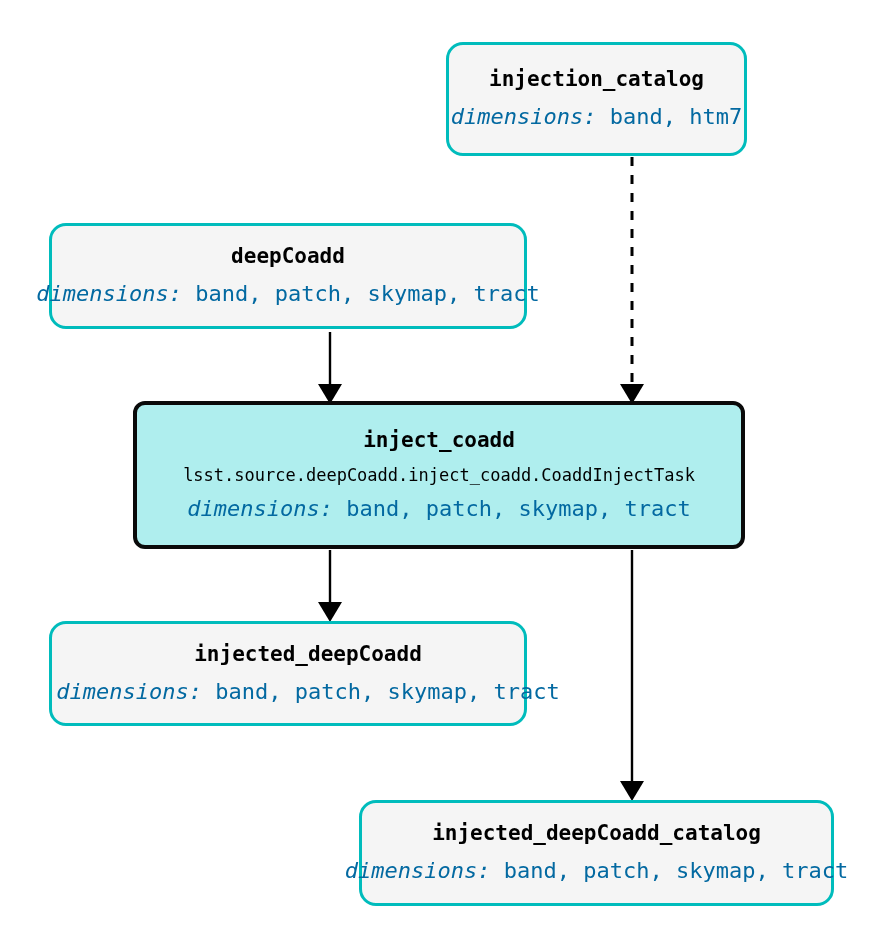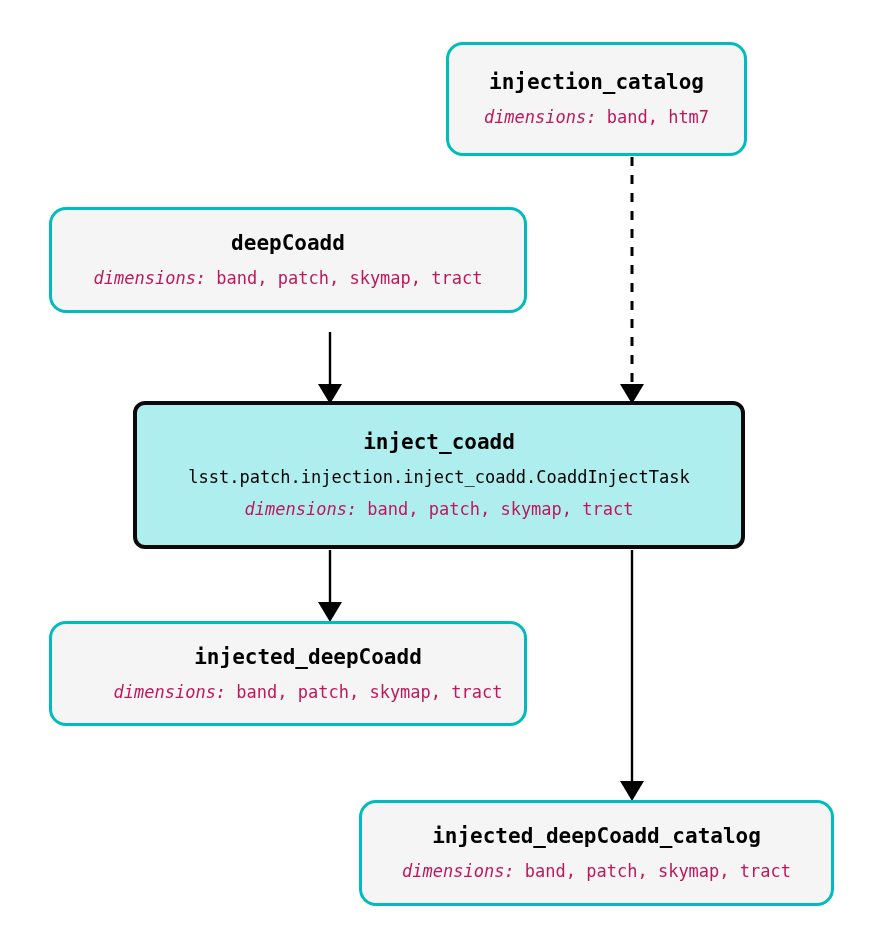--- a/index.html
+++ b/index.html
@@ -58,22 +58,22 @@
   .node-class {
     font-family: "DejaVu Sans Mono", monospace;
     font-size: 17px;
     color: #000000;
     white-space: nowrap;
     line-height: 1.1;
     margin-top: 14px;
   }
   .node-dims {
     font-family: "DejaVu Sans Mono", monospace;
-    font-size: 17px;
-    color: #be185d;
+    font-size: 22px;
+    color: #0369a1;
     white-space: nowrap;
     line-height: 1.1;
     margin-top: 14px;
   }
   .node.task .node-dims {
     margin-top: 13px;
   }
   .dims-label {
     font-style: italic;
   }
@@ -115,31 +115,31 @@
   </svg>
 
   <div class="node dataset" id="node-injection_catalog" style="left:446px; top:42px; width:301px; height:114px;">
     <div class="node-title">injection_catalog</div>
     <div class="node-dims">
       <span class="dims-label">dimensions:</span>
       <span class="dims-value">band, htm7</span>
     </div>
   </div>
 
-  <div class="node dataset" id="node-deepCoadd" style="left:49px; top:207px; width:478px; height:106px;">
+  <div class="node dataset" id="node-deepCoadd" style="left:49px; top:223px; width:478px; height:106px;">
     <div class="node-title">deepCoadd</div>
     <div class="node-dims">
       <span class="dims-label">dimensions:</span>
       <span class="dims-value">band, patch, skymap, tract</span>
     </div>
   </div>
 
   <div class="node task" id="node-inject_coadd" style="left:133px; top:401px; width:612px; height:148px;">
     <div class="node-title">inject_coadd</div>
-    <div class="node-class">lsst.patch.injection.inject_coadd.CoaddInjectTask</div>
+    <div class="node-class">lsst.source.deepCoadd.inject_coadd.CoaddInjectTask</div>
     <div class="node-dims">
       <span class="dims-label">dimensions:</span>
       <span class="dims-value">band, patch, skymap, tract</span>
     </div>
   </div>
 
   <div class="node dataset" id="node-injected_deepCoadd" style="left:49px; top:621px; width:478px; height:105px;padding-left:40px;">
     <div class="node-title">injected_deepCoadd</div>
     <div class="node-dims">
       <span class="dims-label">dimensions:</span>

